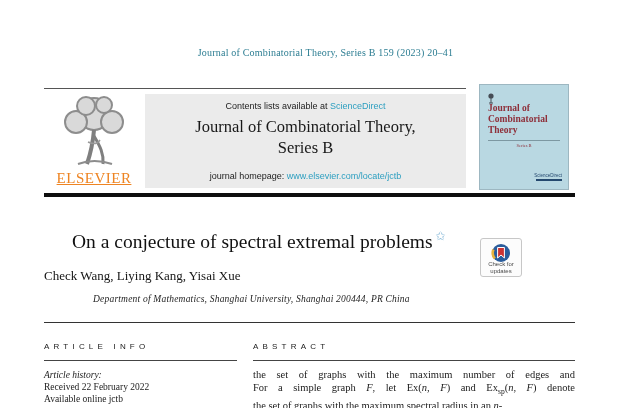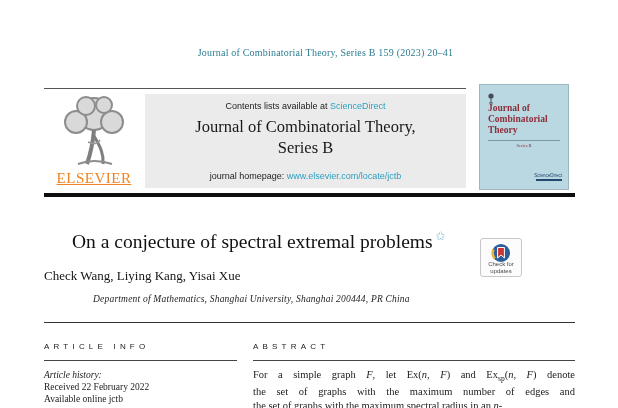--- a/index.html
+++ b/index.html
@@ -148,18 +148,18 @@
   <div id="info-head" class="abs colhead">ARTICLE INFO</div>
   <div id="abs-head" class="abs colhead">ABSTRACT</div>
   <div id="rule-info" class="rule"></div>
   <div id="rule-abs" class="rule"></div>
 
   <div id="history-label" class="abs">Article history:</div>
   <div id="history-received" class="abs">Received 22 February 2022</div>
   <div id="history-online" class="abs">Available online jctb</div>
 
   <div id="abstract-body" class="abs">
+    <div class="jline"><span>the set of graphs with the maximum number of edges and</span></div>
     <div class="jline"><span>For a simple graph </span><span class="it">F</span><span>, let Ex(</span><span class="it">n</span><span>, </span><span class="it">F</span><span>) and Ex</span><span class="sub">sp</span><span>(</span><span class="it">n</span><span>, </span><span class="it">F</span><span>) denote</span></div>
-    <div class="jline"><span>the set of graphs with the maximum number of edges and</span></div>
     <div class="jline last"><span>the set of graphs with the maximum spectral radius in an </span><span class="it">n</span><span>-</span></div>
   </div>
 
 </div>
 
 </body></html>

